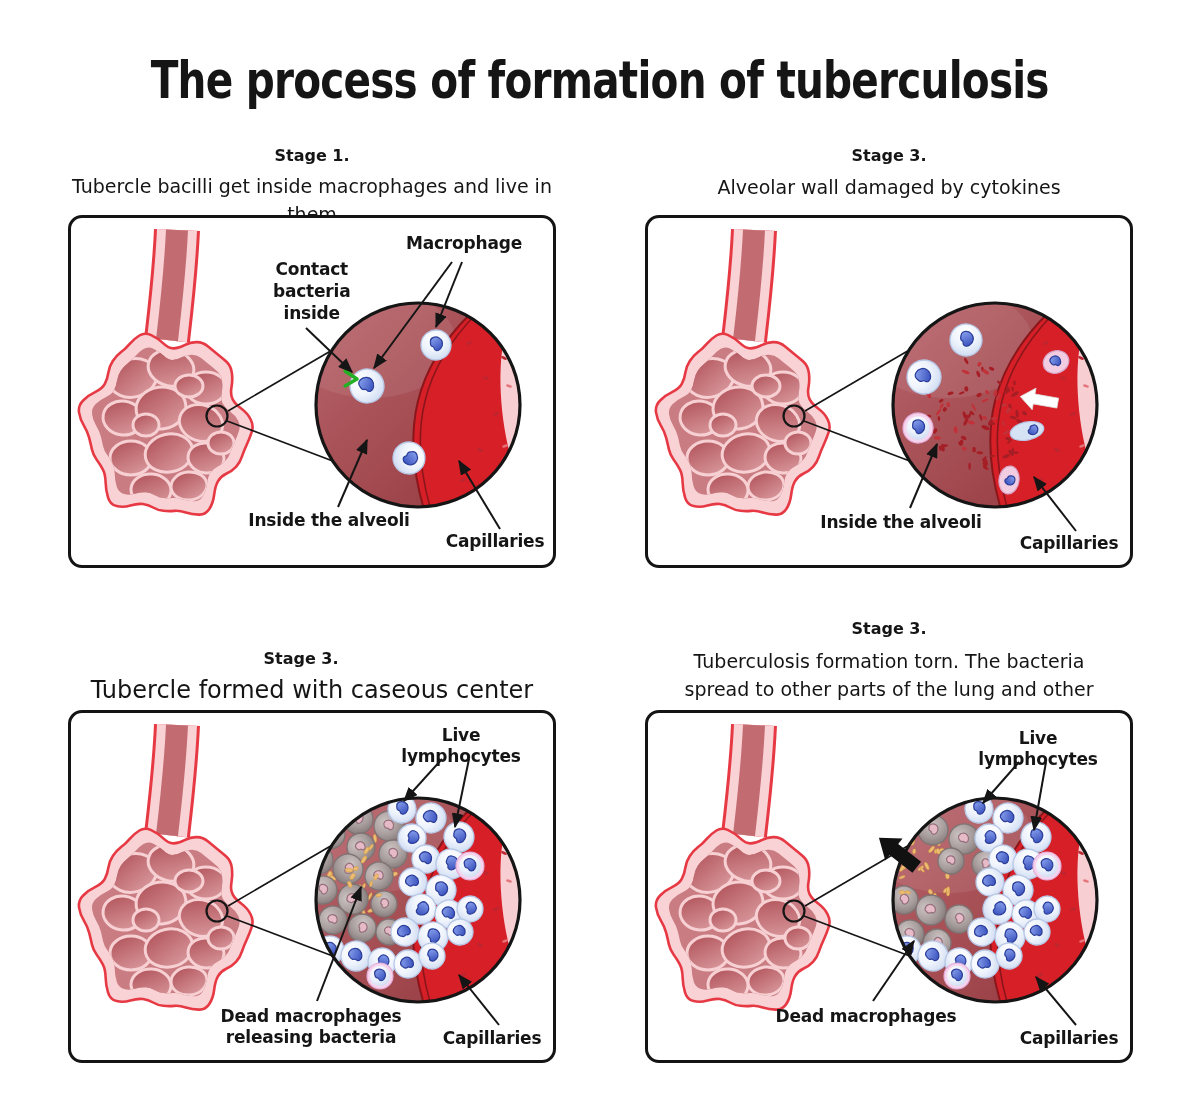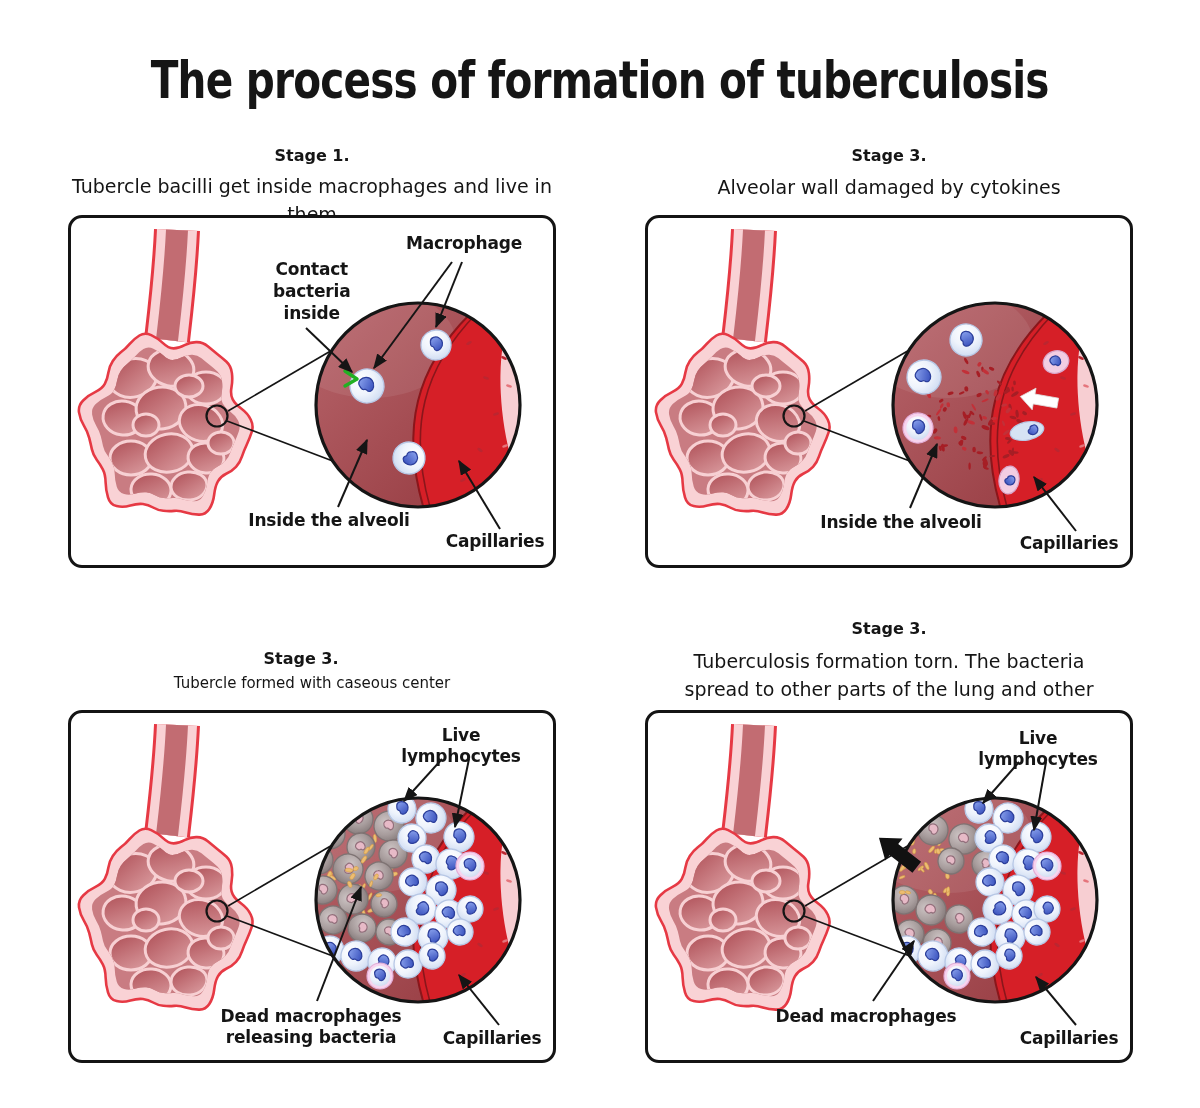--- a/index.html
+++ b/index.html
@@ -3,21 +3,21 @@
 <meta charset="utf-8">
 <style>
   html,body{margin:0;padding:0;background:#ffffff;}
   .root{position:relative;width:1200px;height:1108px;background:#ffffff;overflow:hidden;
         font-family:"DejaVu Sans",sans-serif;color:#151515;}
   .title{position:absolute;top:50px;left:0;width:1200px;text-align:center;}
   .title-inner{display:inline-block;font-size:52px;font-weight:bold;letter-spacing:-1px;
         transform:scaleX(0.78);transform-origin:center;white-space:nowrap;}
   .shead{position:absolute;width:488px;text-align:center;font-weight:bold;font-size:16px;}
   .ssub{position:absolute;width:488px;text-align:center;font-size:19px;line-height:1.45;}
-  .ssub.big{font-size:15px;}
+  .ssub.big{font-size:24px;}
   .panel{position:absolute;width:488px;height:353px;border:3px solid #141414;border-radius:14px;
         background:#ffffff;box-sizing:border-box;}
   .panel svg.art{position:absolute;left:0;top:0;}
   .lbl{position:absolute;transform:translate(-50%,-50%);font-weight:bold;font-size:17px;
         line-height:1.25;text-align:center;white-space:pre-line;letter-spacing:-0.2px;color:#151515;}
   .lbl.tl{transform:none;text-align:center;}
 </style>
 </head>
 <body>
 

